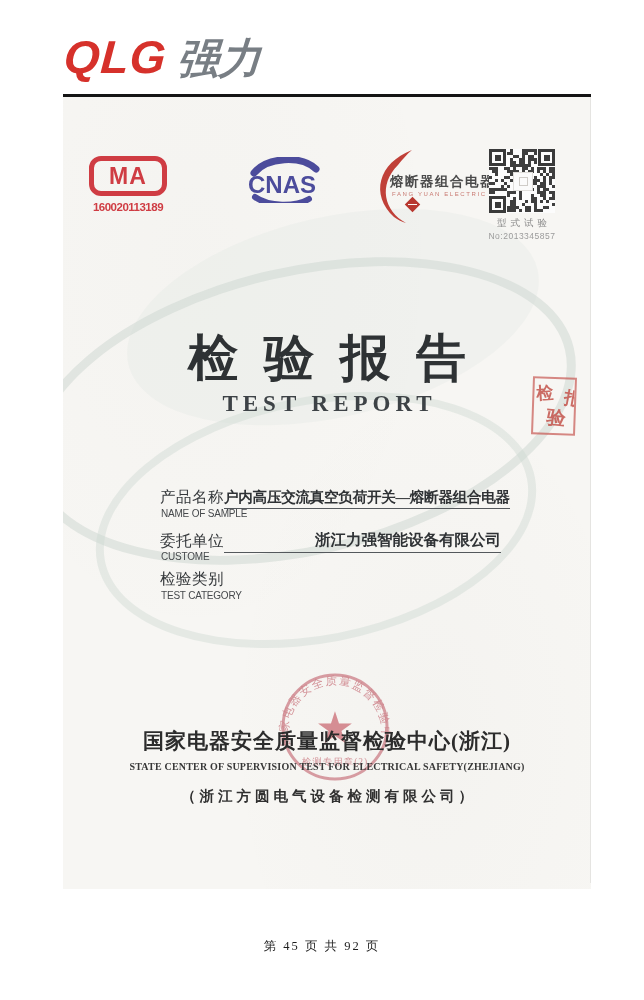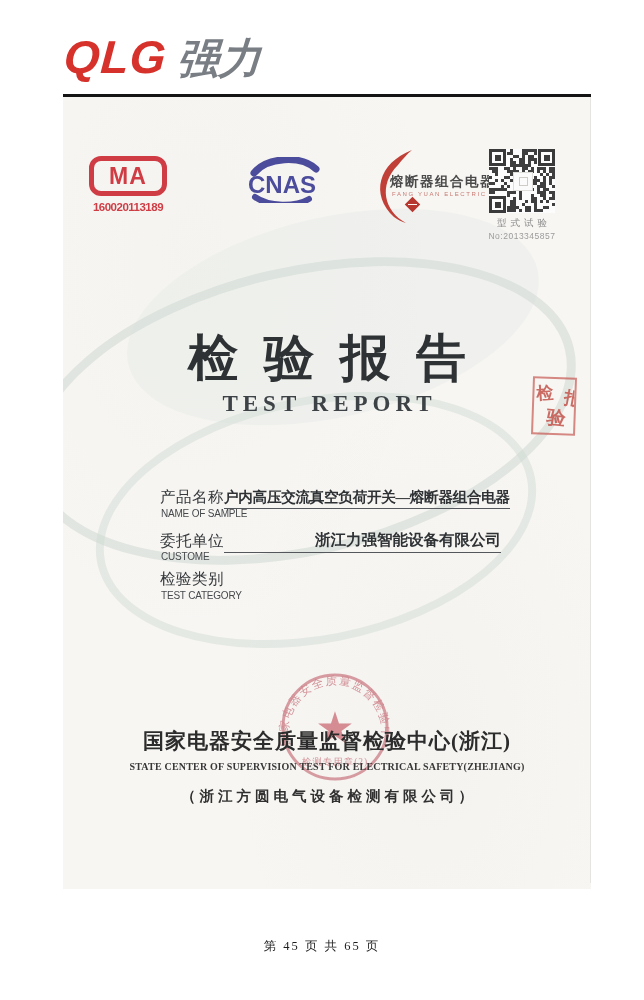--- a/index.html
+++ b/index.html
@@ -357,14 +357,14 @@
         <text x="70" y="90" text-anchor="middle" font-size="44" fill="#cc6e77" opacity="0.85">★</text>
         <text x="70" y="112" text-anchor="middle" font-size="9.5" fill="#cb7b83" letter-spacing="1" opacity="0.9">检测专用章(2)</text>
       </svg>
     </div>
 
     <div class="issuer-cn">国家电器安全质量监督检验中心(浙江)</div>
     <div class="issuer-en">STATE CENTER OF SUPERVISION TEST FOR ELECTRICAL SAFETY(ZHEJIANG)</div>
     <div class="issuer-co">（浙江方圆电气设备检测有限公司）</div>
   </div>
 
-  <div class="footer">第 45 页 共 65 页</div>
+  <div class="footer">第 45 页 共 92 页</div>
 </div>
 
 </body></html>

